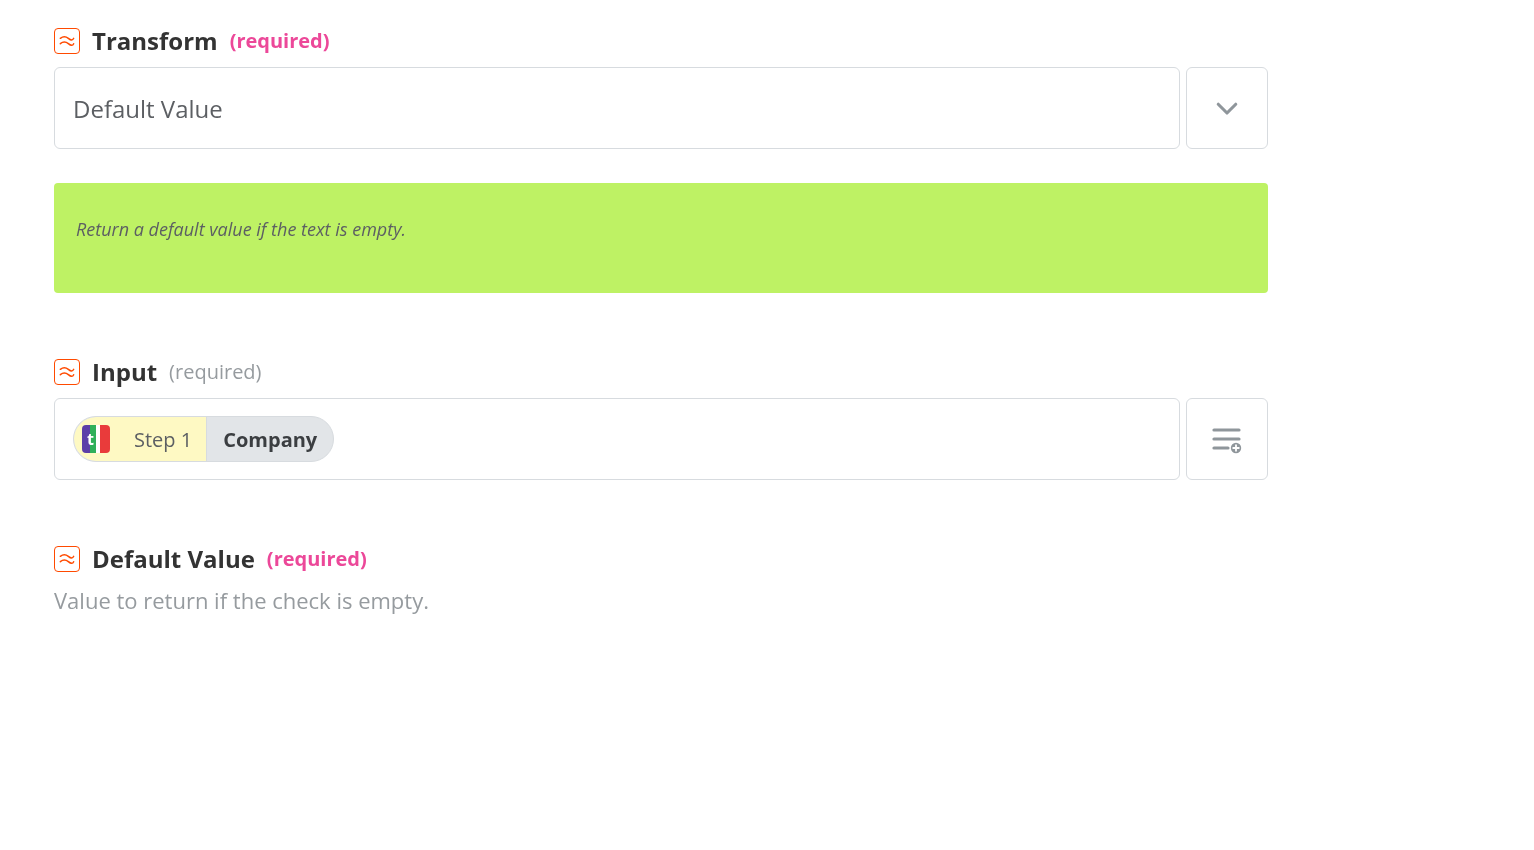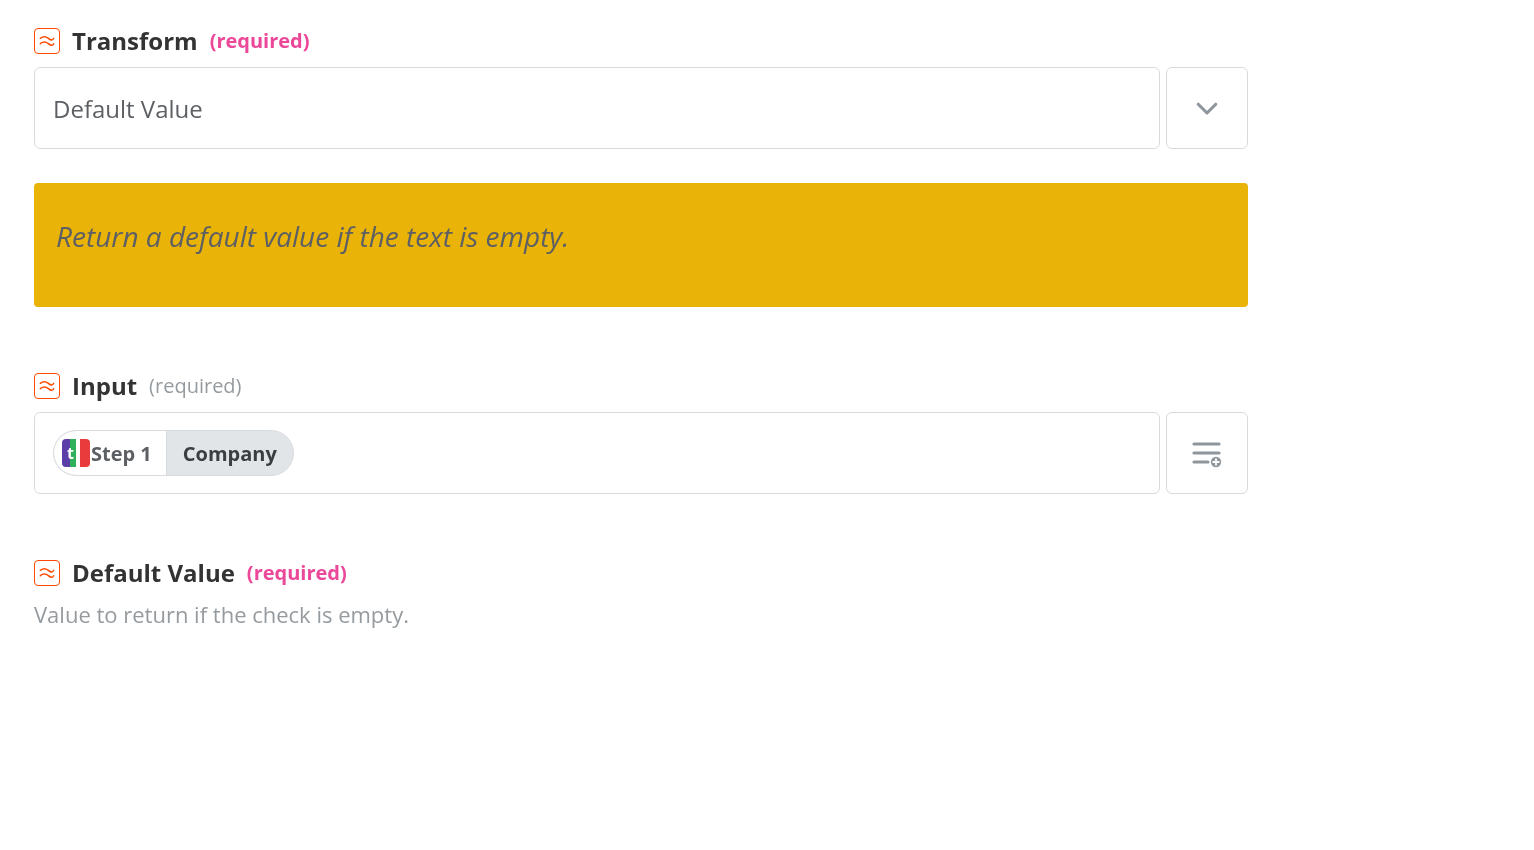--- a/index.html
+++ b/index.html
@@ -2,21 +2,21 @@
 <html><head>
 <meta charset="utf-8">
 <style>
   * { box-sizing: border-box; }
   html, body {
     margin: 0; padding: 0;
     font-family: -apple-system, BlinkMacSystemFont, "Segoe UI", "Open Sans", Helvetica, Arial, sans-serif;
     background: #ffffff;
     color: #333;
   }
-  .page { width: 1282px; height: 850px; padding: 24px 34px; }
+  .page { width: 1282px; height: 850px; padding: 24px 34px; margin-left: 20px; }
   .field { margin-bottom: 30px; }
   .field:last-child { margin-bottom: 0; }
 
   .label-row {
     display: flex; align-items: center; gap: 12px; margin-bottom: 10px;
   }
   .zap-icon {
     width: 26px; height: 26px; border: 1.5px solid #ff4a00; border-radius: 4px;
     display: inline-flex; align-items: center; justify-content: center;
     color: #ff4a00; flex: 0 0 auto;
@@ -41,36 +41,36 @@
   .side-btn {
     flex: 0 0 82px; height: 82px; margin-left: 6px;
     background: #fff; border: 1px solid #d7dbdf; border-radius: 6px;
     display: inline-flex; align-items: center; justify-content: center;
     cursor: pointer; color: #8f969b;
   }
   .side-btn svg { width: 36px; height: 36px; display:block; }
   .chevron svg { width: 30px; height: 30px; }
 
   .infobox {
-    background: #eab308; border-radius: 4px; padding: 34px 22px 52px;
-    font-size: 28px; font-style: italic; color: #5c5f63; margin-top: 34px;
+    background: #bef264; border-radius: 4px; padding: 34px 22px 52px;
+    font-size: 18px; font-style: italic; color: #5c5f63; margin-top: 34px;
   }
 
   .input-value { font-size: 23px; color: #5e6266; }
 
   .token-pill {
     display: inline-flex; align-items: center;
     background: #e2e5e8; border: 1px solid #d7dbdf; border-radius: 999px;
     height: 46px; overflow: hidden;
   }
   .token-head {
-    display: inline-flex; align-items: center; gap: 1px;
-    background: #ffffff; border-radius: 999px 0 0 999px;
+    display: inline-flex; align-items: center; gap: 24px;
+    background: #fef9c3; border-radius: 999px 0 0 999px;
     border-right: 1px solid #d7dbdf;
-    height: 100%; padding: 0 14px 0 8px; font-weight: bold;
+    height: 100%; padding: 0 14px 0 8px;
   }
   .token-app-icon {
     width: 28px; height: 28px; border-radius: 4px;
     background:
       linear-gradient(90deg, #5c3ea8 0 28%, #2fb05a 28% 50%, #fff 50% 66%, #e93b3b 66% 100%);
     position: relative; flex: 0 0 auto;
   }
   .token-app-icon::after {
     content: "t"; position: absolute; inset: 0;
     display: flex; align-items: center; justify-content: flex-start;

